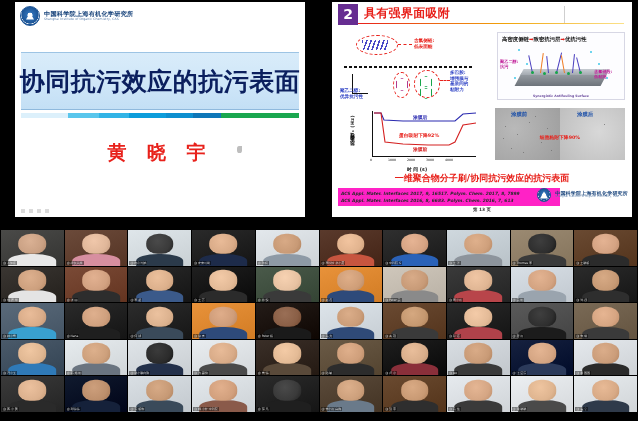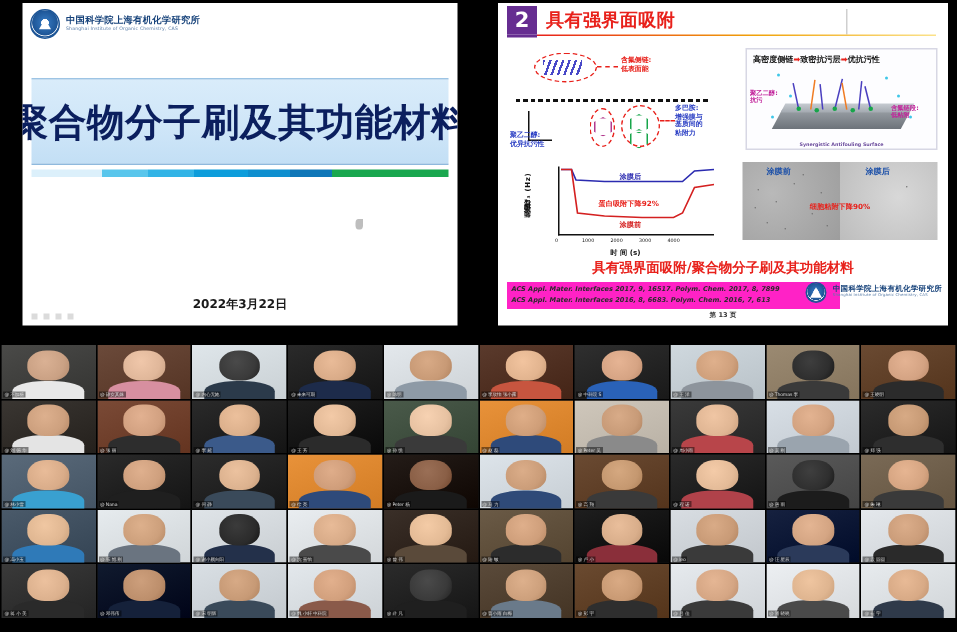--- a/index.html
+++ b/index.html
@@ -221,27 +221,27 @@
 
       <div id="sl-logo-row">
         <div class="sioc-logo"></div>
         <div class="sioc-text">
           <div class="sioc-cn">中国科学院上海有机化学研究所</div>
           <div class="sioc-en">Shanghai Institute of Organic Chemistry, CAS</div>
         </div>
       </div>
 
       <div id="sl-title-band">
-        <div id="sl-title">聚合物分子刷及其功能材料</div>
+        <div id="sl-title">协同抗污效应的抗污表面</div>
       </div>
 
       <div id="sl-gradbar"></div>
 
+      <div id="sl-author">黄 晓 宇</div>
       <div id="sl-cursor"></div>
-      <div id="sl-date">2022年3月22日</div>
 
       <div id="sl-footer-dots">
         <span></span>
           <span></span>
           <span></span>
           <span></span>
       </div>
     </div>
 
     <div id="slide-right">
@@ -334,21 +334,21 @@
         </div>
         <div id="micro-r">
           <div class="spk" style="left:18px;top:30px;"></div>
             <div class="spk" style="left:44px;top:16px;"></div>
         </div>
         <div class="micro-lbl" style="left:16px;">涂膜前</div>
         <div class="micro-lbl" style="left:82px;">涂膜后</div>
         <div id="micro-note">细胞粘附下降90%</div>
       </div>
 
-      <div id="sr-concl">具有强界面吸附/聚合物分子刷及其功能材料</div>
+      <div id="sr-concl">一维聚合物分子刷/协同抗污效应的抗污表面</div>
 
       <div id="sr-refs">
         <div class="ref-line">ACS Appl. Mater. Interfaces 2017, 9, 16517.  Polym. Chem. 2017, 8, 7899</div>
         <div class="ref-line">ACS Appl. Mater. Interfaces 2016, 8, 6683.   Polym. Chem. 2016, 7, 613</div>
       </div>
 
       <div id="sr-logo">
         <div class="sioc-logo" style="width:14px;height:14px;"></div>
         <div class="sioc-text">
           <div class="sioc-cn">中国科学院上海有机化学研究所</div>

